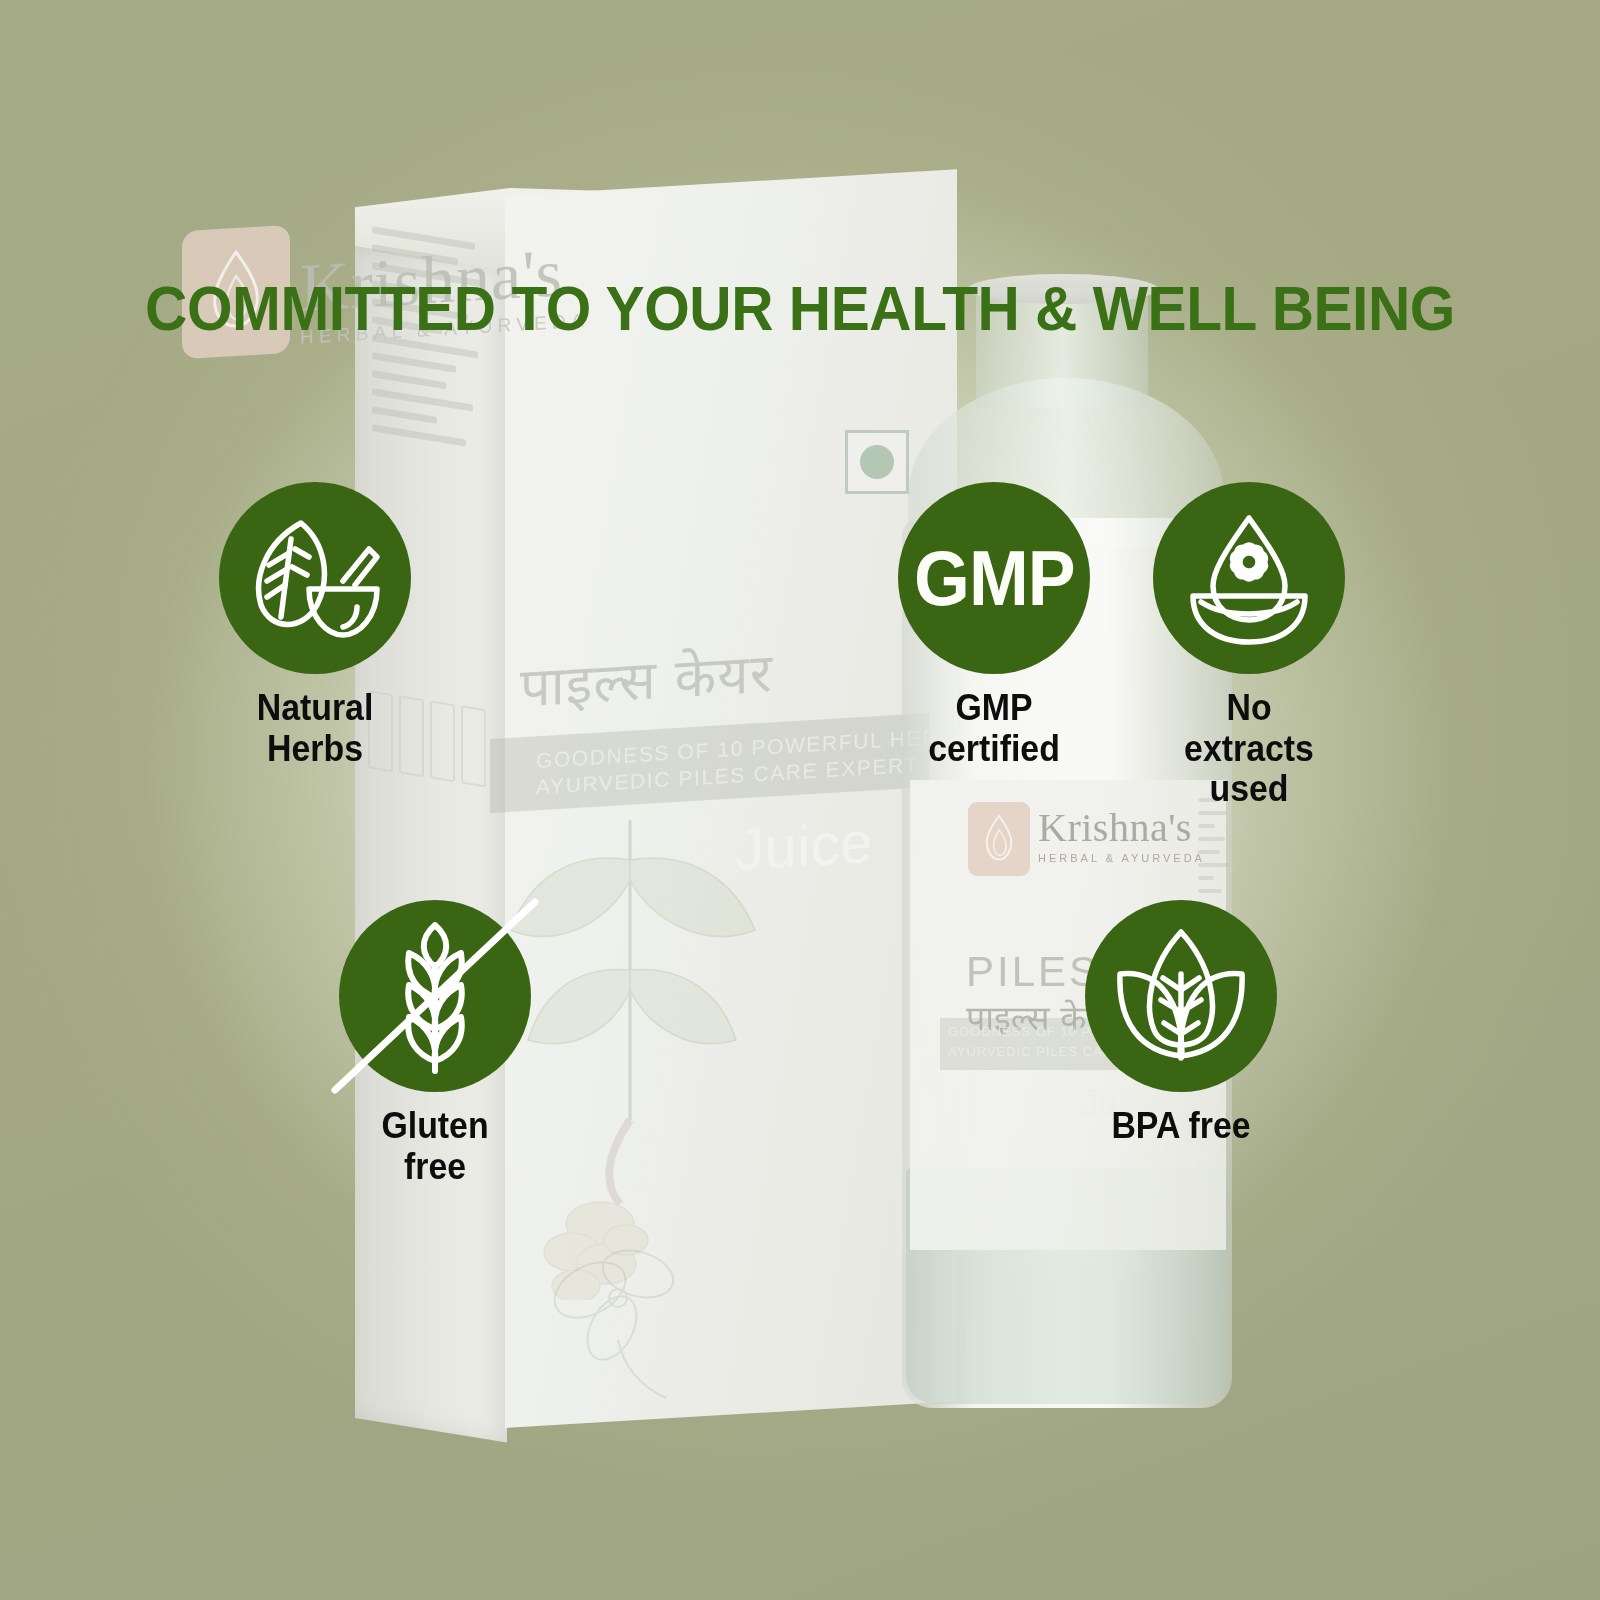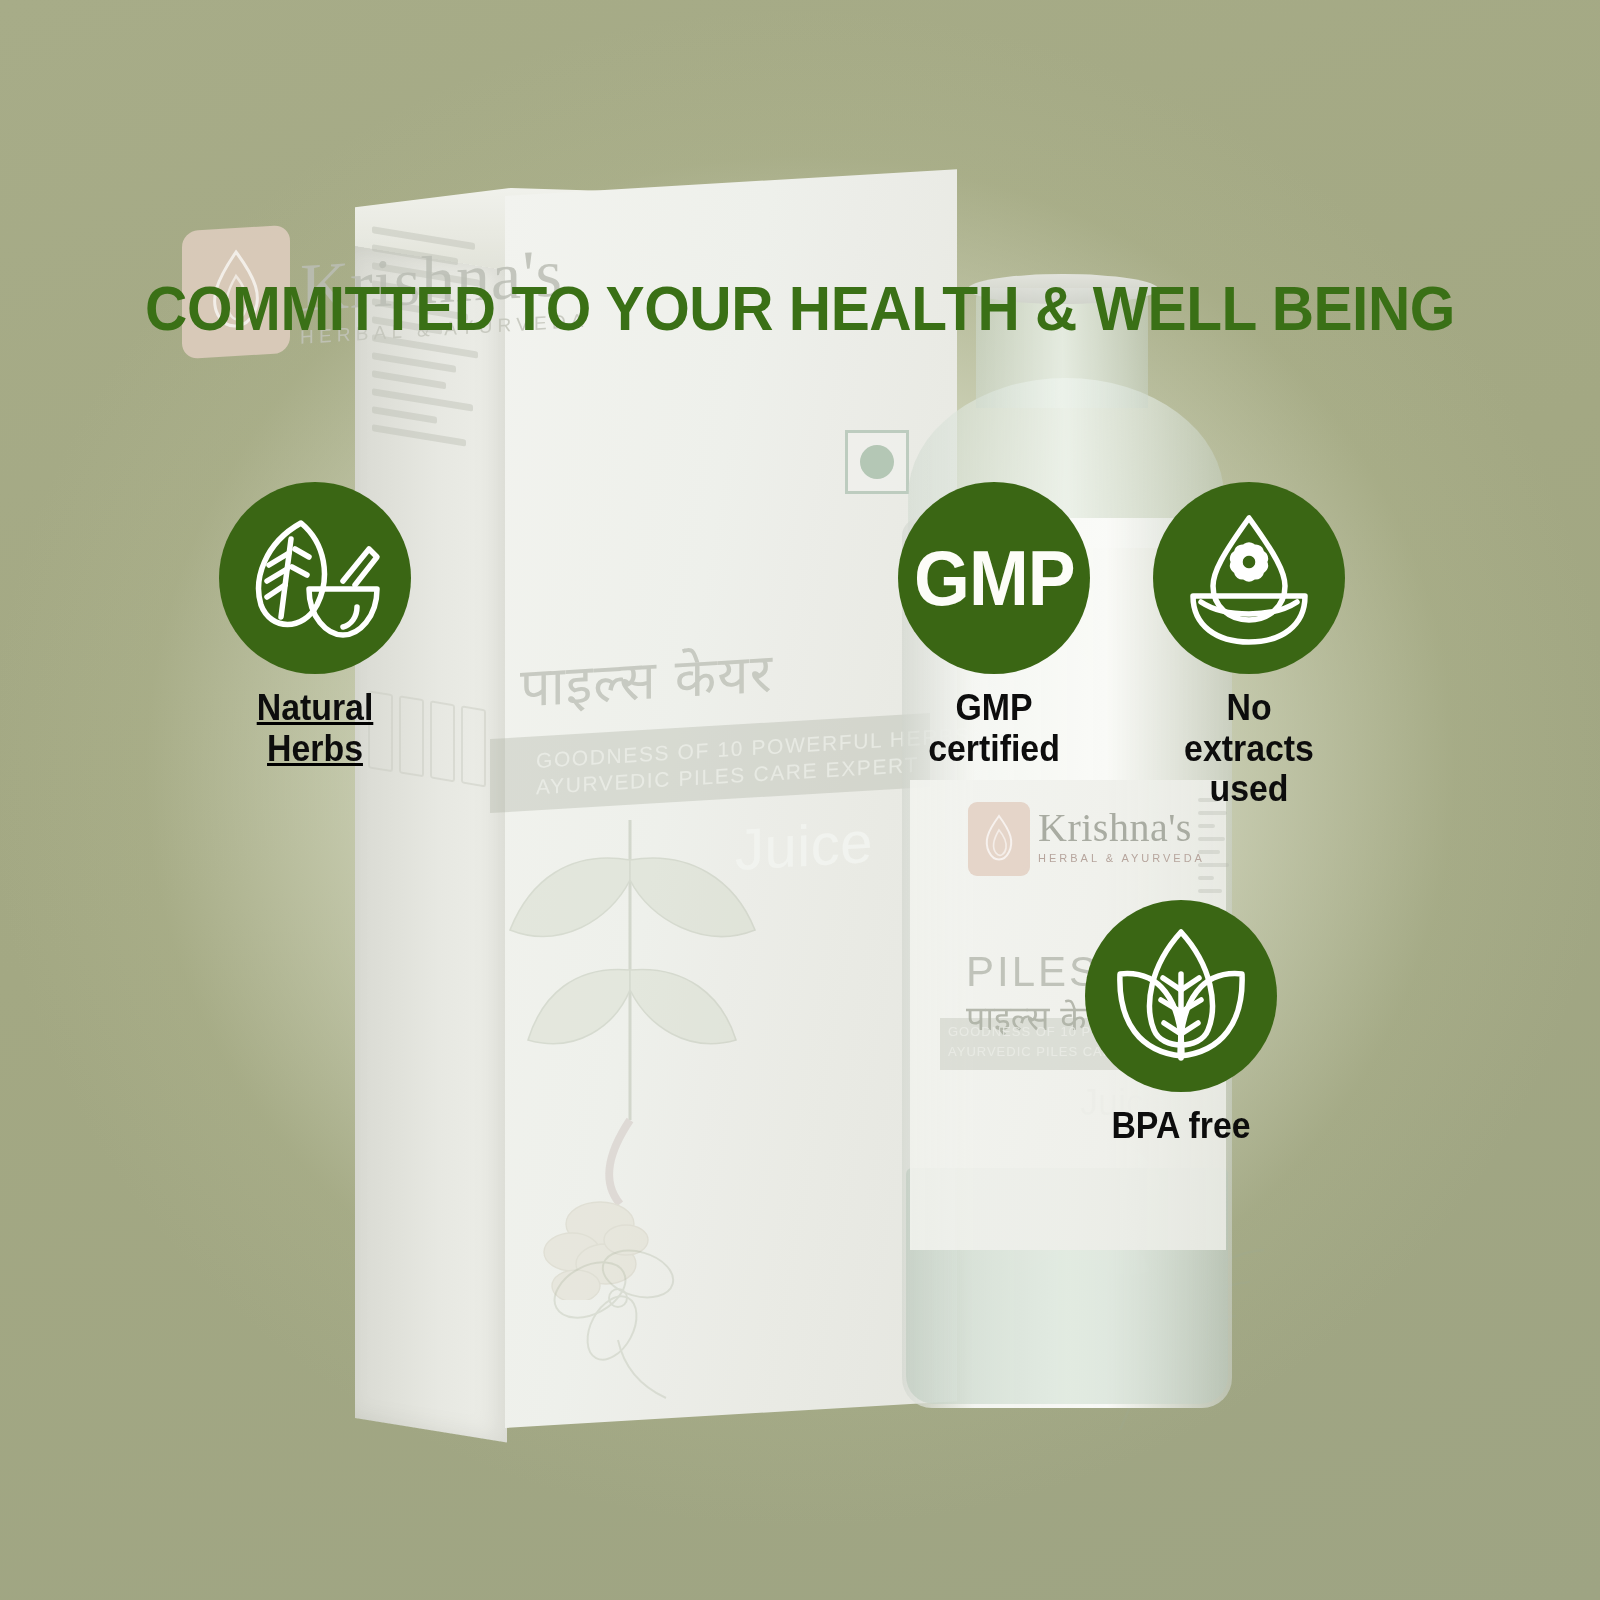--- a/index.html
+++ b/index.html
@@ -183,21 +183,21 @@
     font-size:36px;
     line-height:1.13;
     transform:scaleX(.94);
     font-family:"Liberation Sans", sans-serif;
   }
   .slash {
     position:absolute; left:-26px; top:-20px; width:244px; height:232px; pointer-events:none;
   }
 
   
-  #b-natural  { left:165px;  top:482px;text-decoration:underline; }
+  #b-natural  { left:165px;  top:482px; }
   #b-sugar    { left:495px;  top:482px; }
   #b-gmp      { left:844px;  top:482px; }
   #b-extracts { left:1099px; top:482px; }
   #b-gluten   { left:285px;  top:900px; }
   #b-artif    { left:660px;  top:900px; }
   #b-bpa      { left:1031px; top:900px; }
 </style>
 </head>
 <body>
 
@@ -379,20 +379,43 @@
         </g>
       </svg>
     </div>
     <div class="caption">
       <div>No</div>
       <div>extracts</div>
       <div>used</div>
     </div>
   </div>
 
+  <div class="badge" id="b-gluten">
+    <div class="circle">
+      <svg width="120" height="160" viewBox="0 0 120 160" style="margin-top:10px">
+        <g fill="none" stroke="#ffffff" stroke-width="6" stroke-linecap="round" stroke-linejoin="round">
+          <path d="M60 150 L 60 44"></path>
+          <path d="M60 46 C 46 34, 44 18, 60 4 C 76 18, 74 34, 60 46 Z"></path>
+          <path d="M60 76 C 42 70, 30 54, 34 32 C 52 40, 62 56, 60 76 Z"></path>
+          <path d="M60 76 C 78 70, 90 54, 86 32 C 68 40, 58 56, 60 76 Z"></path>
+          <path d="M60 108 C 42 102, 30 86, 34 64 C 52 72, 62 88, 60 108 Z"></path>
+          <path d="M60 108 C 78 102, 90 86, 86 64 C 68 72, 58 88, 60 108 Z"></path>
+          <path d="M60 140 C 42 134, 30 118, 34 96 C 52 104, 62 120, 60 140 Z"></path>
+          <path d="M60 140 C 78 134, 90 118, 86 96 C 68 104, 58 120, 60 140 Z"></path>
+        </g>
+      </svg>
+      <svg class="slash" viewBox="0 0 244 232">
+        <line x1="22" y1="210" x2="222" y2="22" stroke="#ffffff" stroke-width="7" stroke-linecap="round"></line>
+      </svg>
+    </div>
+    <div class="caption">
+      <div>Gluten</div>
+      <div>free</div>
+    </div>
+  </div>
 
 
   <div class="badge" id="b-bpa">
     <div class="circle">
       <svg width="150" height="140" viewBox="0 0 150 140">
         <g fill="none" stroke="#ffffff" stroke-width="5.5" stroke-linecap="round" stroke-linejoin="round">
           <path d="M14 48 C 52 44, 76 72, 76 130 C 34 126, 12 96, 14 48 Z"></path>
           <path d="M136 48 C 98 44, 74 72, 74 130 C 116 126, 138 96, 136 48 Z"></path>
           <path d="M75 6 C 44 40, 38 80, 48 104 C 56 124, 94 124, 102 104 C 112 80, 106 40, 75 6 Z"></path>
           <path d="M75 48 L 75 132"></path>

